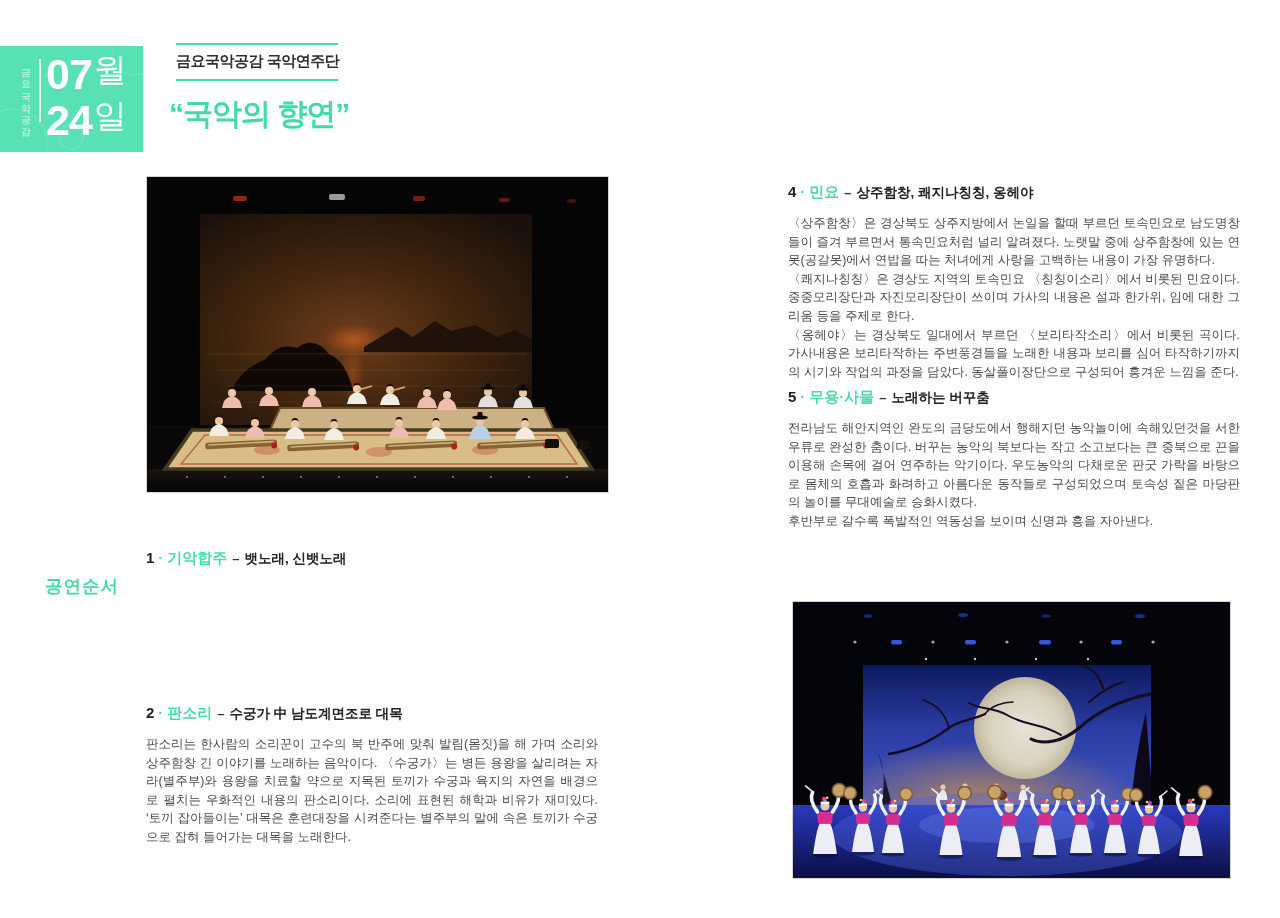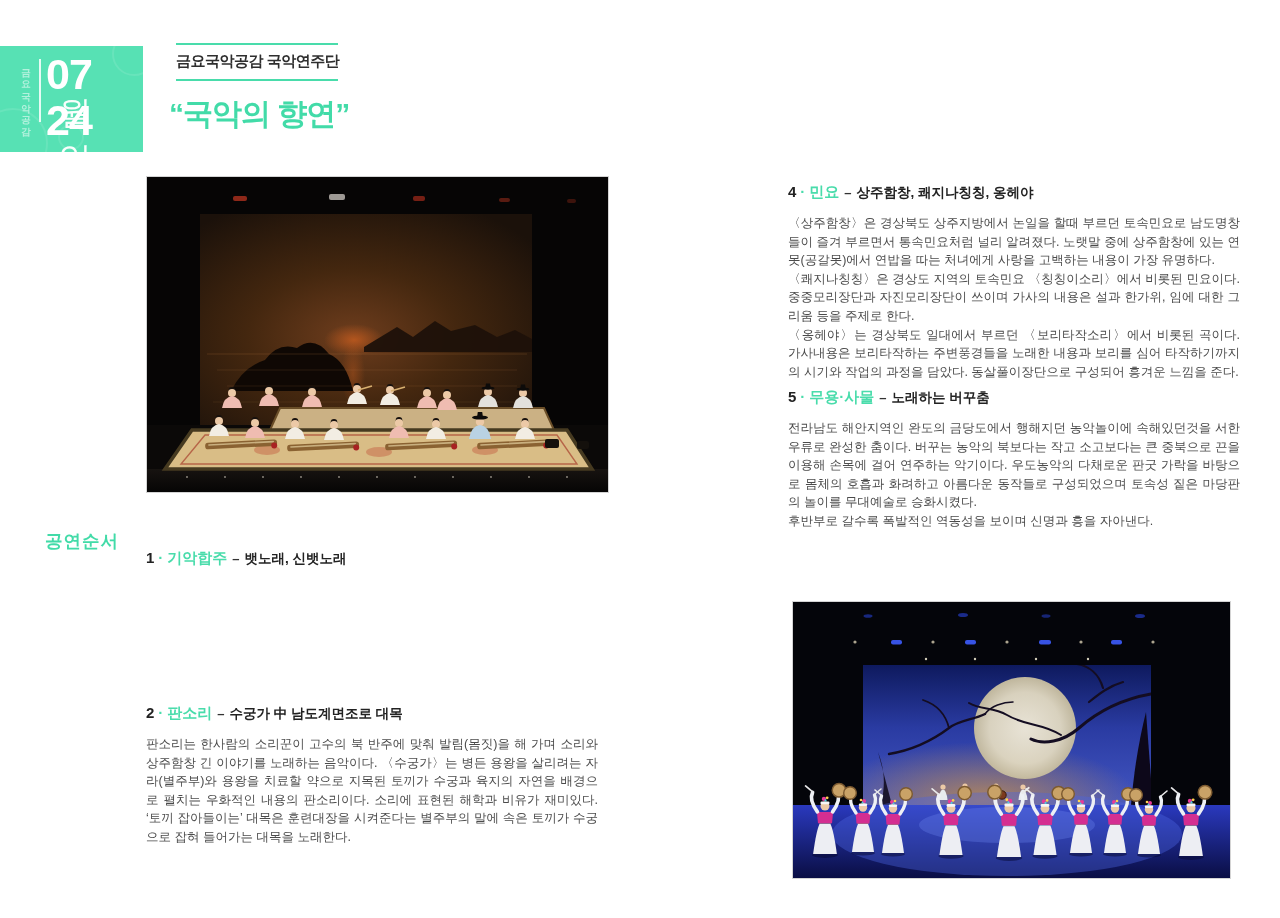--- a/index.html
+++ b/index.html
@@ -23,39 +23,39 @@
     position:absolute; left:19px; top:16px; height:78px;
     writing-mode:vertical-rl; text-orientation:upright;
     font-size:9.5px; font-weight:700; letter-spacing:2px;
     color:rgba(255,255,255,.55);
   }
   .badge-divider {
     position:absolute; left:39px; top:13px; width:2px; height:63px;
     background:rgba(255,255,255,.85);
   }
   .date-rows { position:absolute; left:46px; top:7px; }
-  .date-row { height:46px; display:flex; align-items:flex-end;flex-direction:column; }
+  .date-row { height:46px; display:flex; align-items:flex-start; }
   .date-num { font-size:43px; font-weight:700; color:#ffffff; line-height:1; letter-spacing:-1px; }
   .date-suffix { font-size:33px; font-weight:300; color:rgba(255,255,255,.96); line-height:1; margin-left:2px; }
 
   
   .title-block { position:absolute; left:176px; top:43px; width:200px; }
   .rule { width:162px; height:2px; background:#49dcab; }
   .organizer {
     width:162px; text-align:center; font-size:15px; font-weight:700;
     color:#2e2e2e; letter-spacing:-0.5px; padding:7px 0 8px 0; white-space:nowrap;
   }
   .main-title {
     margin-top:13px; margin-left:-7px; font-size:30px; font-weight:800;
     color:#42dba8; letter-spacing:-1px; white-space:nowrap;
   }
 
   
   .program-label {
-    position:absolute; left:45px; top:529px; font-size:17.5px; font-weight:700;
+    position:absolute; left:45px; top:574px; font-size:17.5px; font-weight:700;
     color:#42dba8; letter-spacing:1px;
   }
 
   
   .section { position:absolute; width:452px; }
   .sec-head { white-space:nowrap; line-height:20px; }
   .sec-no   { font-size:15px; font-weight:700; color:#222; }
   .sec-dot  { font-size:15px; font-weight:700; color:#49dcab; margin:0 4px; }
   .sec-cat  { font-size:15px; font-weight:700; color:#49dcab; }
   .sec-dash { font-size:13px; font-weight:700; color:#333; margin:0 5px; }

